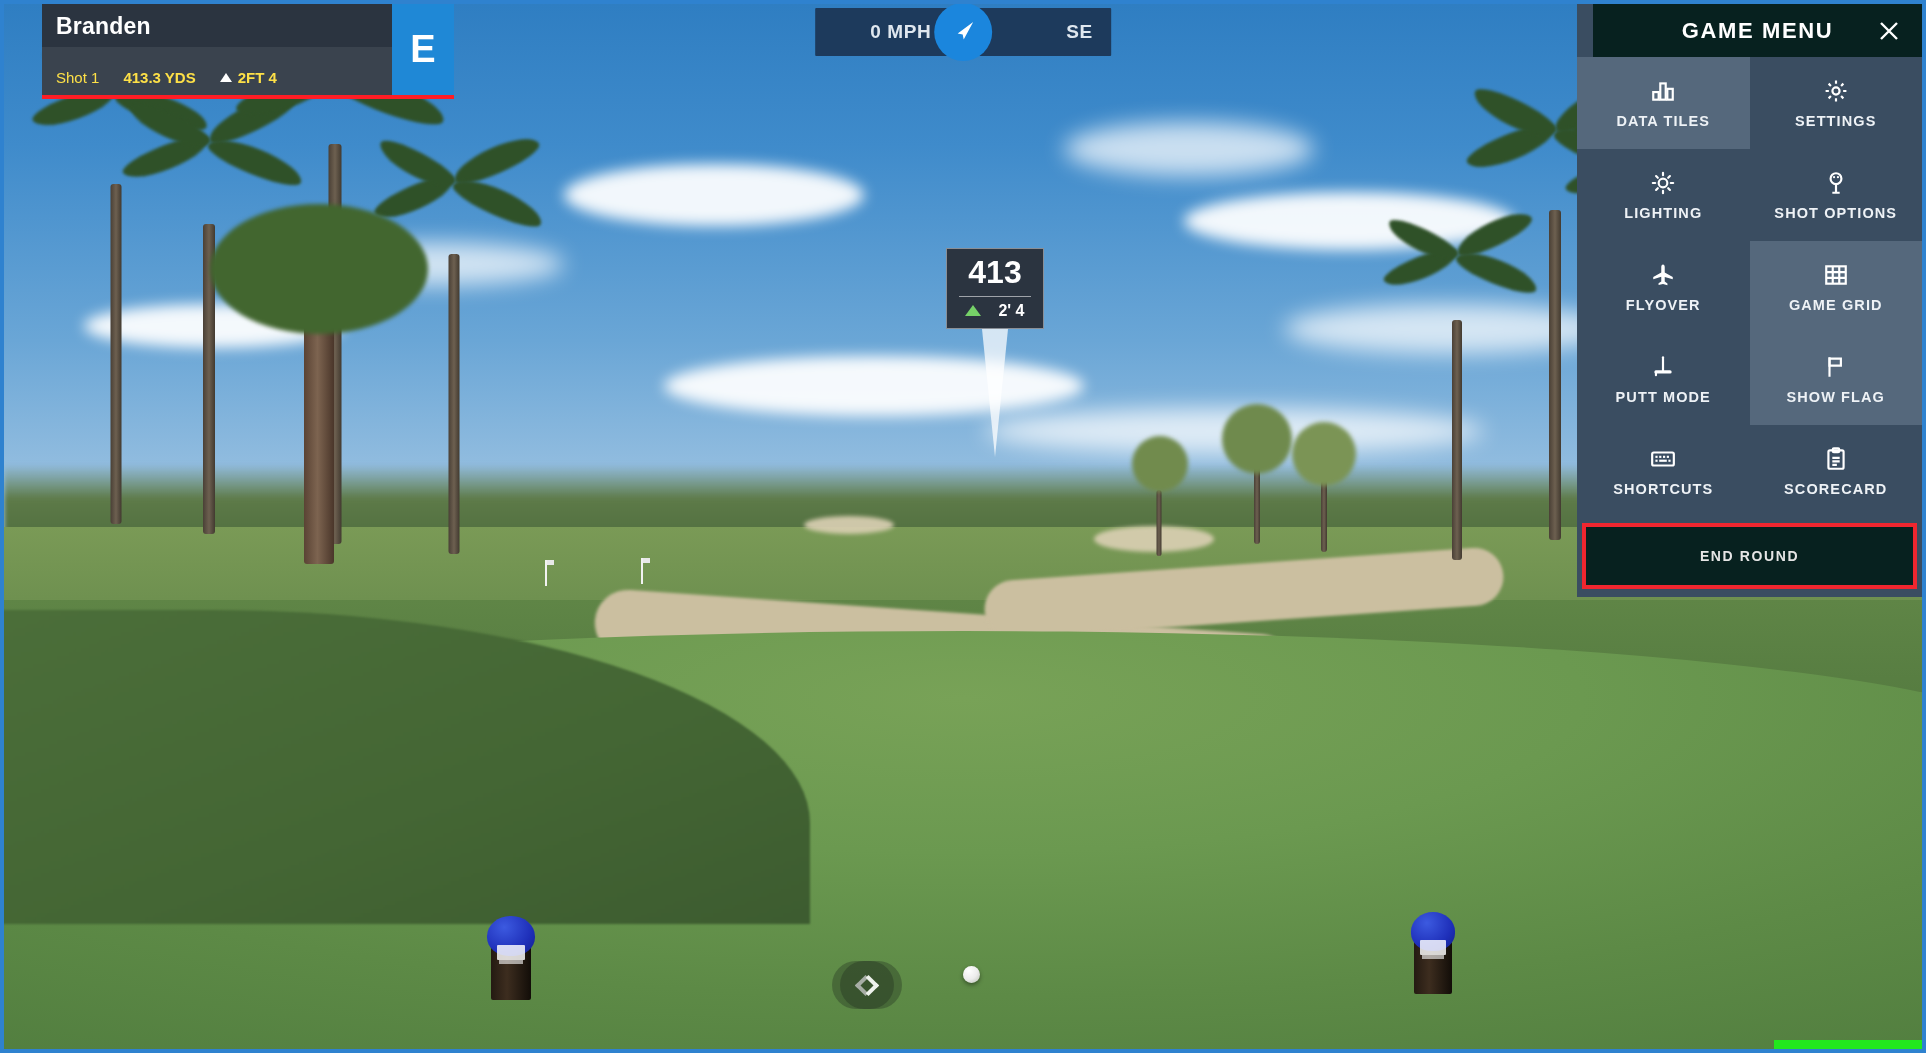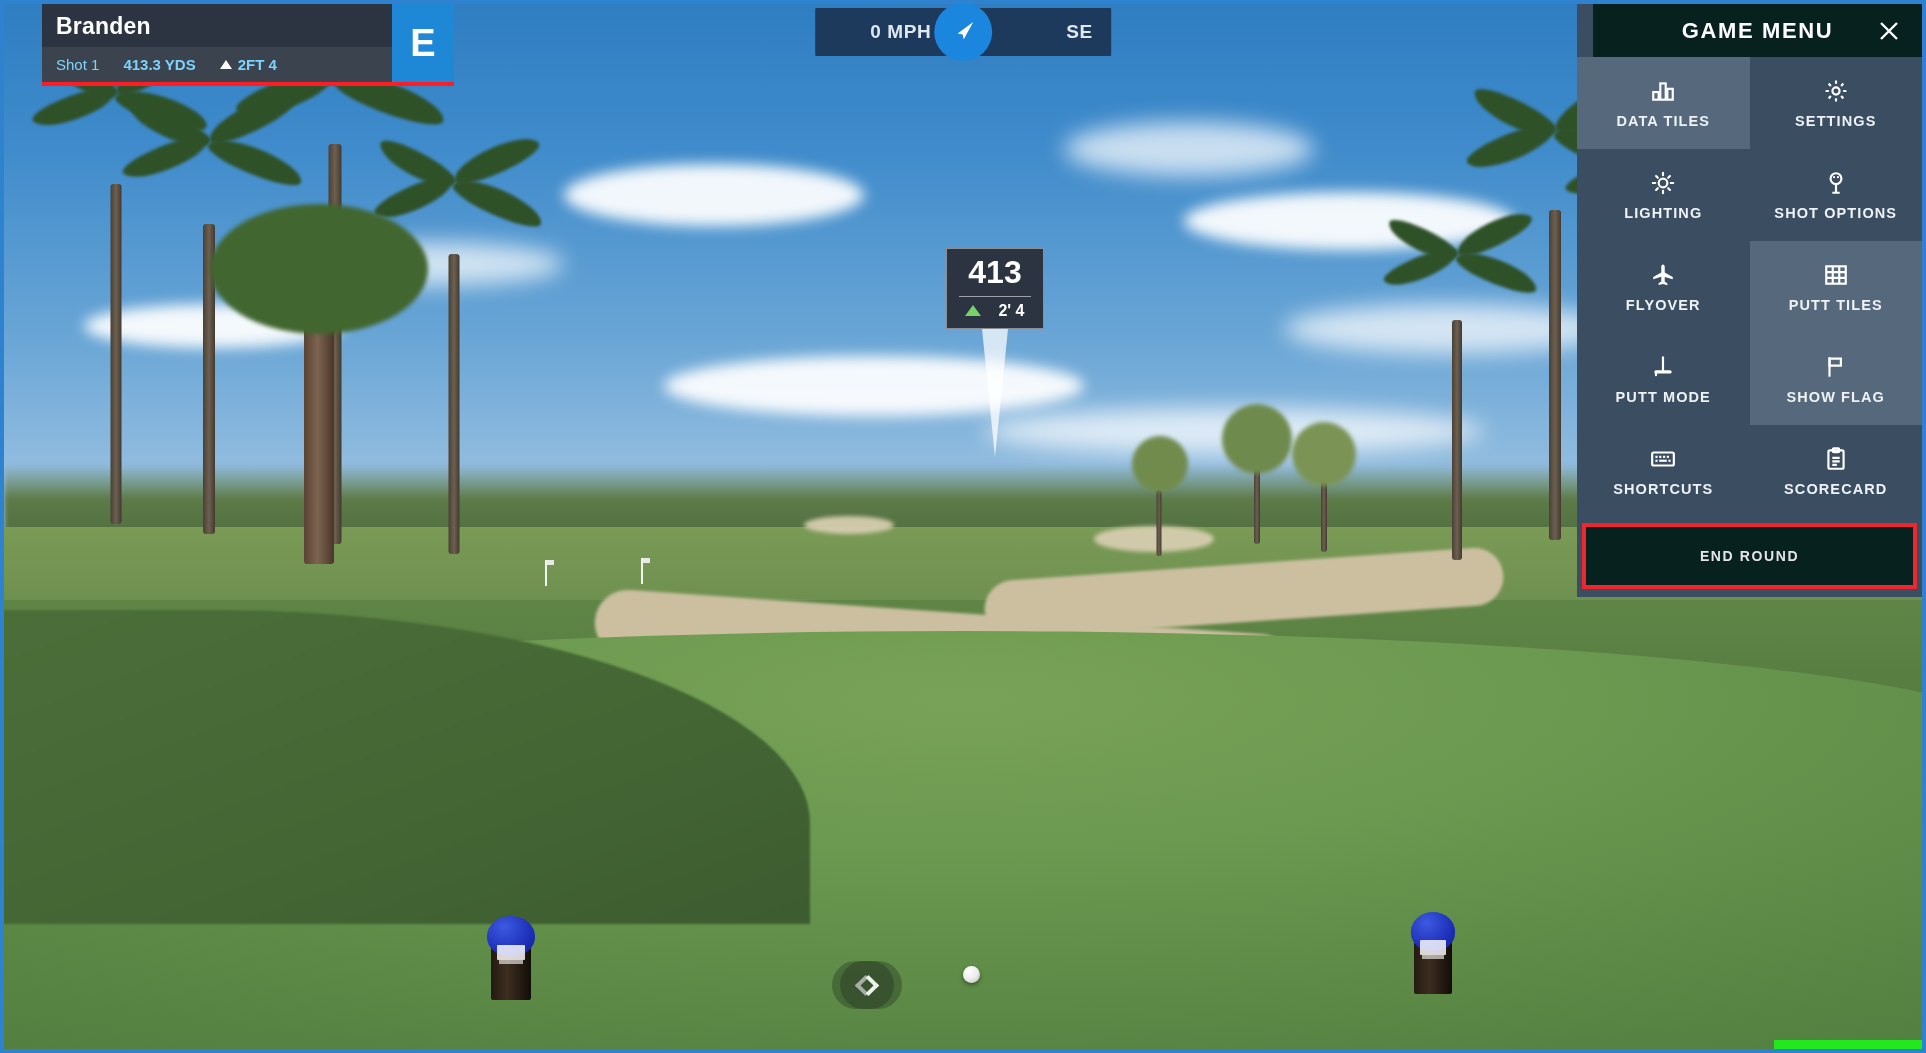--- a/index.html
+++ b/index.html
@@ -93,21 +93,21 @@
     position:absolute; left:38px; top:0; display:flex;
     border-bottom:4px solid #ff1d25; z-index:40;
   }
   .pc-body { width:350px; background:#2b3440; }
   .pc-name {
     background:#2b3440; color:#fff; font-size:23px; font-weight:bold;
     padding:9px 0 7px 14px; letter-spacing:.2px;
   }
   .pc-stats {
     background:#3a434e; display:flex; align-items:center; gap:24px;
-    padding:9px 0 9px 14px; color:#7dd3fc; font-size:15px; font-weight:bold;
+    padding:22px 0 9px 14px; color:#fde047; font-size:15px; font-weight:bold;
   }
   .pc-stats .lbl { font-weight:normal; font-size:15px; }
   .pc-elev { display:flex; align-items:center; gap:6px; }
   .tri-up {
     width:0;height:0;border-left:6px solid transparent;border-right:6px solid transparent;
     border-bottom:9px solid #ffffff;
   }
   .pc-badge {
     width:62px; background:#1f88d6; color:#fff; display:flex;
     align-items:center; justify-content:center; font-size:38px; font-weight:bold;
@@ -431,21 +431,21 @@
         <span class="gm-label">FLYOVER</span>
       </div>
 
       <div class="gm-item active">
         <svg class="gm-icon" viewBox="0 0 24 24">
           <g fill="none" stroke="#fff" stroke-width="2">
             <rect x="3" y="4" width="18" height="16"></rect>
               <path d="M9 4v16M15 4v16M3 9.3h18M3 14.6h18"></path>
           </g>
         </svg>
-        <span class="gm-label">PUTT TILES</span>
+        <span class="gm-label">GAME GRID</span>
       </div>
 
       <div class="gm-item">
         <svg class="gm-icon" viewBox="0 0 24 24">
           <g fill="none" stroke="#fff" stroke-width="2" stroke-linecap="round">
             <path d="M12 3v12"></path>
               <path d="M5.5 16.5h13" stroke-width="3"></path>
               <path d="M5.5 16.5v3"></path>
           </g>
         </svg>

